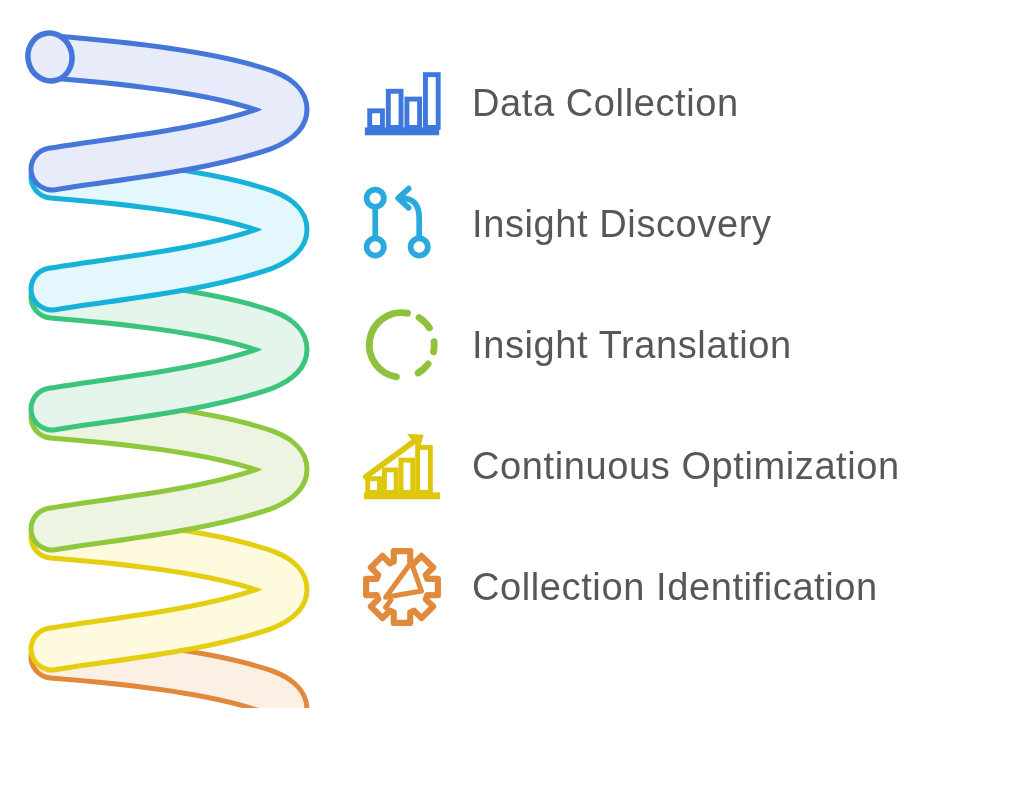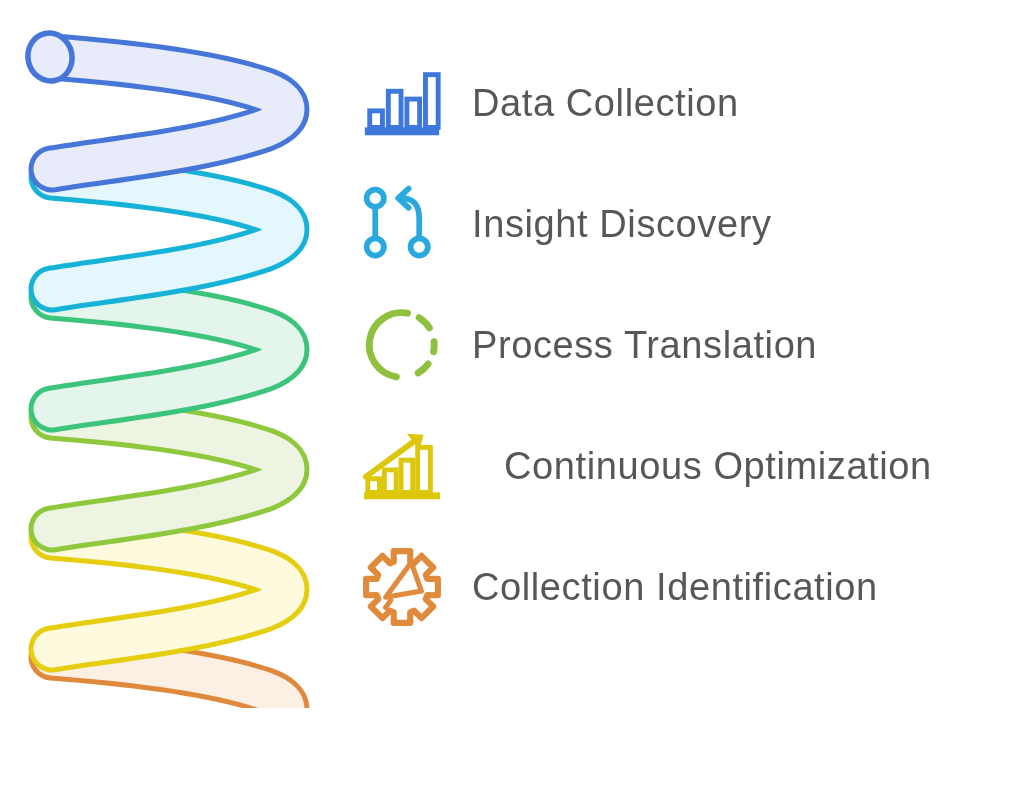--- a/index.html
+++ b/index.html
@@ -69,38 +69,38 @@
       <span class="icon" style="color: rgb(143, 193, 62);">
         <svg width="88" height="84" viewBox="0 0 90 84">
           <g fill="none" stroke="currentColor" stroke-width="7" stroke-linecap="round">
             <path d="M 50.7 9.5 A 33 33 0 1 0 39.3 74.5"></path>
             <path d="M 62.5 14 A 33 33 0 0 1 73 24.5"></path>
             <path d="M 77.8 38.6 A 33 33 0 0 1 77.3 48.9"></path>
             <path d="M 71.7 61.4 A 33 33 0 0 1 61.5 70.6"></path>
           </g>
         </svg>
       </span>
-      <span class="label" style="color: rgb(86, 87, 89);">Process Translation</span>
+      <span class="label" style="color: rgb(86, 87, 89);">Insight Translation</span>
     </div>
 
     <div class="row">
       <span class="icon" style="color: rgb(220, 199, 10);">
         <svg width="88" height="80" viewBox="0 0 90 80">
           <rect x="6" y="67" width="78" height="7" fill="currentColor"></rect>
           <g fill="none" stroke="currentColor" stroke-width="5">
             <rect x="10" y="53" width="12" height="14"></rect>
             <rect x="27" y="44" width="12" height="23"></rect>
             <rect x="44" y="34" width="12" height="33"></rect>
             <rect x="61" y="21" width="13" height="46"></rect>
           </g>
           <line x1="8" y1="51" x2="57" y2="15" stroke="currentColor" stroke-width="6" stroke-linecap="round"></line>
           <polygon points="67,8 63,24 50,7" fill="currentColor"></polygon>
         </svg>
       </span>
-      <span class="label" style="color: rgb(86, 87, 89); margin-left: 32px;">Continuous Optimization</span>
+      <span class="label" style="color: rgb(86, 87, 89);">Continuous Optimization</span>
     </div>
 
     <div class="row">
       <span class="icon" style="color: rgb(224, 138, 60);">
         <svg width="92" height="92" viewBox="0 0 90 90">
           <path class="gear-outline" d="M 36.9 9.9 L 53.1 9.9 L 53.0 20.3 L 56.8 21.8 L 64.1 14.5 L 75.5 25.9 L 68.2 33.2 L 69.7 37.0 L 80.1 36.9 L 80.1 53.1 L 69.7 53.0 L 68.2 56.8 L 75.5 64.1 L 64.1 75.5 L 56.8 68.2 L 53.0 69.7 L 53.1 80.1 L 36.9 80.1 L 37.0 69.7 L 33.2 68.2 L 25.9 75.5 L 14.5 64.1 L 21.8 56.8 L 20.3 53.0 L 9.9 53.1 L 9.9 36.9 L 20.3 37.0 L 21.8 33.2 L 14.5 25.9 L 25.9 14.5 L 33.2 21.8 L 37.0 20.3 Z" fill="none" stroke="currentColor" stroke-width="6" stroke-linejoin="round"></path>
           <g fill="none" stroke="currentColor" stroke-width="5" stroke-linecap="round" stroke-linejoin="round">
             <path d="M 29 55 L 54 21 L 64 49 Z"></path>
             <path d="M 34 58 L 29 65"></path>
           </g>

